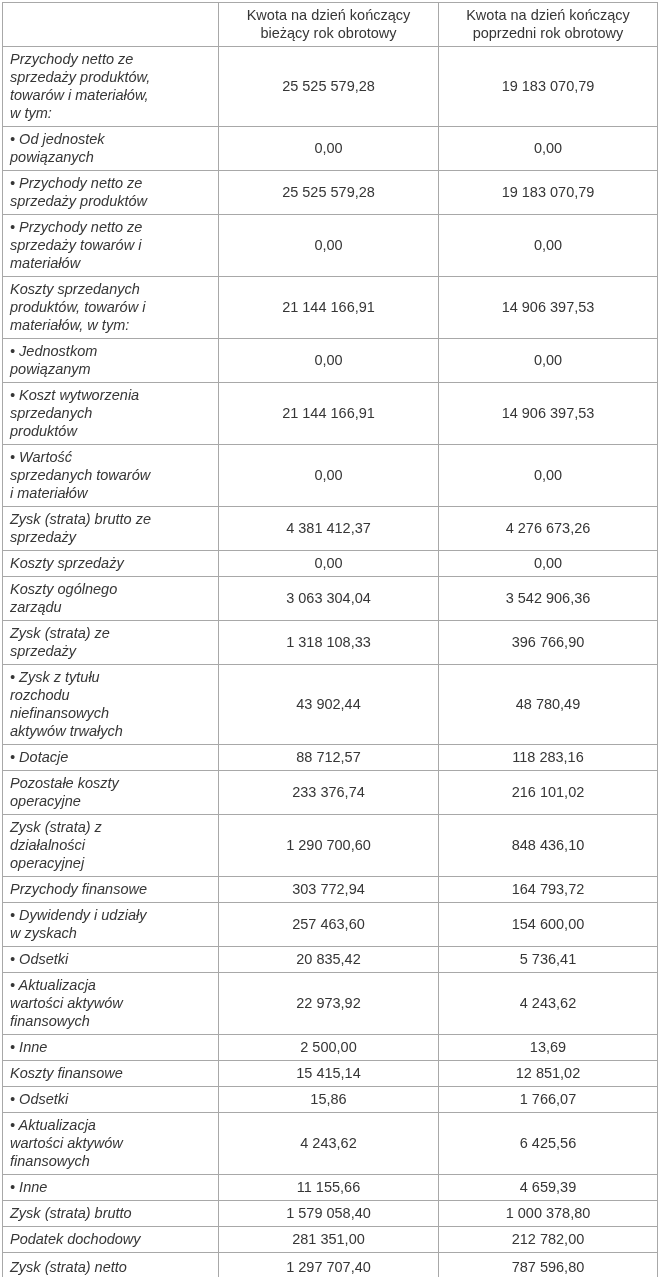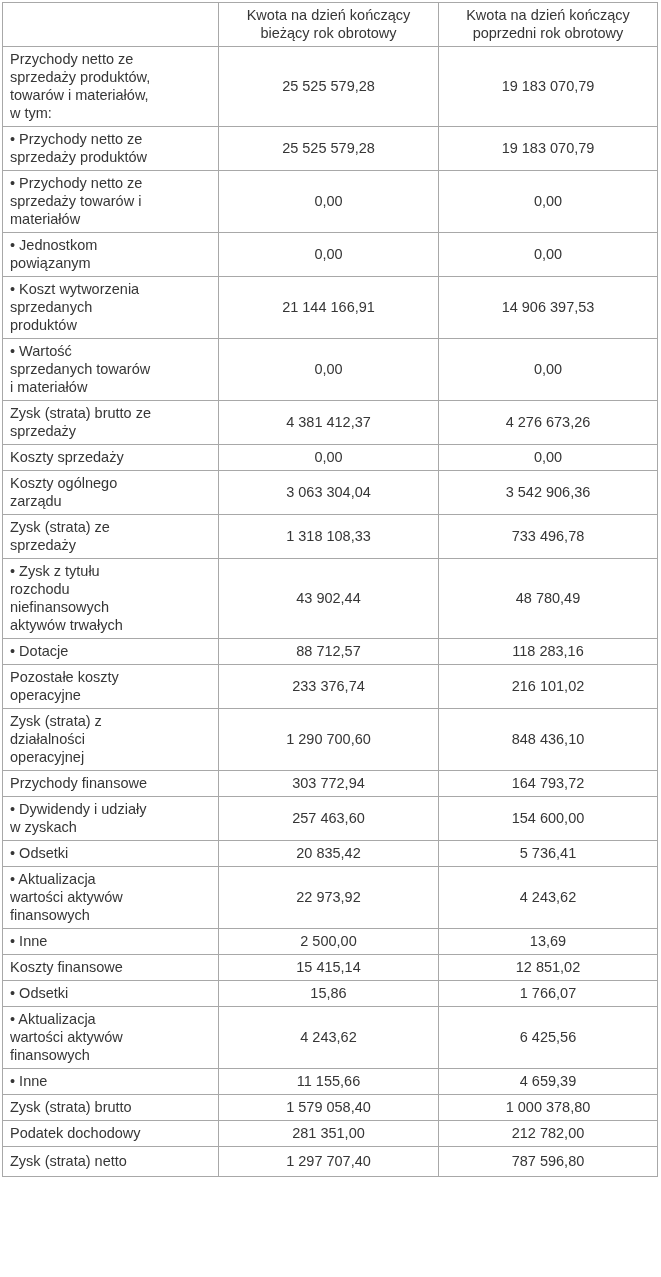--- a/index.html
+++ b/index.html
@@ -34,20 +34,21 @@
   }
   .fin-table thead tr { height: 37px; }
   .fin-table th {
     font-weight: normal;
     text-align: center;
   }
   .fin-table td.label-cell {
     text-align: left;
     padding-left: 7px;
     padding-right: 4px;
+    font-style: italic;
   }
   .fin-table td.value-cell {
     text-align: center;
   }
   .fin-table tr.tall-row { height: 74px; }
   .fin-table tr.tall-row td.label-cell { vertical-align: top; }
   .fin-table tr.last-row { height: 30px; }
 </style>
 </head>
 <body>
@@ -70,31 +71,44 @@
   <tbody>
       <tr>
         <td class="label-cell">Przychody netto ze
 sprzedaży produktów,
 towarów i materiałów,
 w tym:</td>
         <td class="value-cell">25 525 579,28</td>
         <td class="value-cell">19 183 070,79</td>
       </tr>
       <tr>
+        <td class="label-cell">• Od jednostek
+powiązanych</td>
+        <td class="value-cell">0,00</td>
+        <td class="value-cell">0,00</td>
+      </tr>
+      <tr>
         <td class="label-cell">• Przychody netto ze
 sprzedaży produktów</td>
         <td class="value-cell">25 525 579,28</td>
         <td class="value-cell">19 183 070,79</td>
       </tr>
       <tr>
         <td class="label-cell">• Przychody netto ze
 sprzedaży towarów i
 materiałów</td>
         <td class="value-cell">0,00</td>
         <td class="value-cell">0,00</td>
+      </tr>
+      <tr>
+        <td class="label-cell">Koszty sprzedanych
+produktów, towarów i
+materiałów, w tym:</td>
+        <td class="value-cell">21 144 166,91</td>
+        <td class="value-cell">14 906 397,53</td>
       </tr>
       <tr>
         <td class="label-cell">• Jednostkom
 powiązanym</td>
         <td class="value-cell">0,00</td>
         <td class="value-cell">0,00</td>
       </tr>
       <tr>
         <td class="label-cell">• Koszt wytworzenia
 sprzedanych
@@ -123,21 +137,21 @@
       <tr>
         <td class="label-cell">Koszty ogólnego
 zarządu</td>
         <td class="value-cell">3 063 304,04</td>
         <td class="value-cell">3 542 906,36</td>
       </tr>
       <tr>
         <td class="label-cell">Zysk (strata) ze
 sprzedaży</td>
         <td class="value-cell">1 318 108,33</td>
-        <td class="value-cell">733 496,78</td>
+        <td class="value-cell">396 766,90</td>
       </tr>
       <tr>
         <td class="label-cell">• Zysk z tytułu
 rozchodu
 niefinansowych
 aktywów trwałych</td>
         <td class="value-cell">43 902,44</td>
         <td class="value-cell">48 780,49</td>
       </tr>
       <tr>

